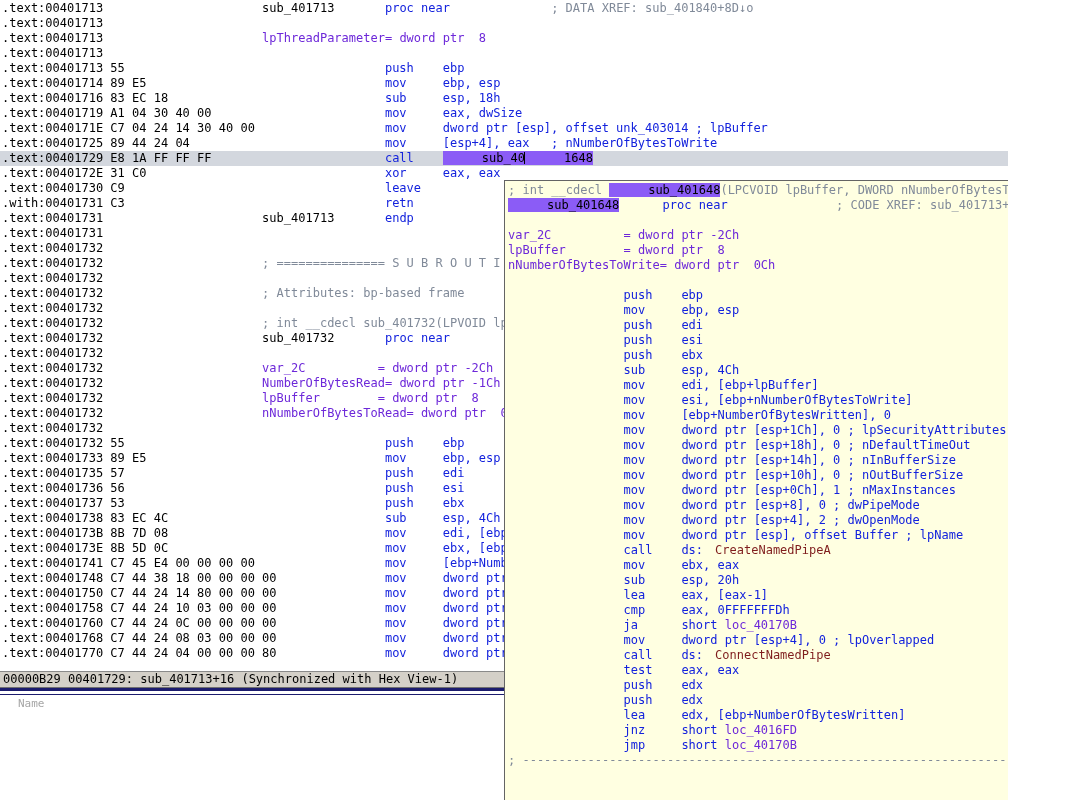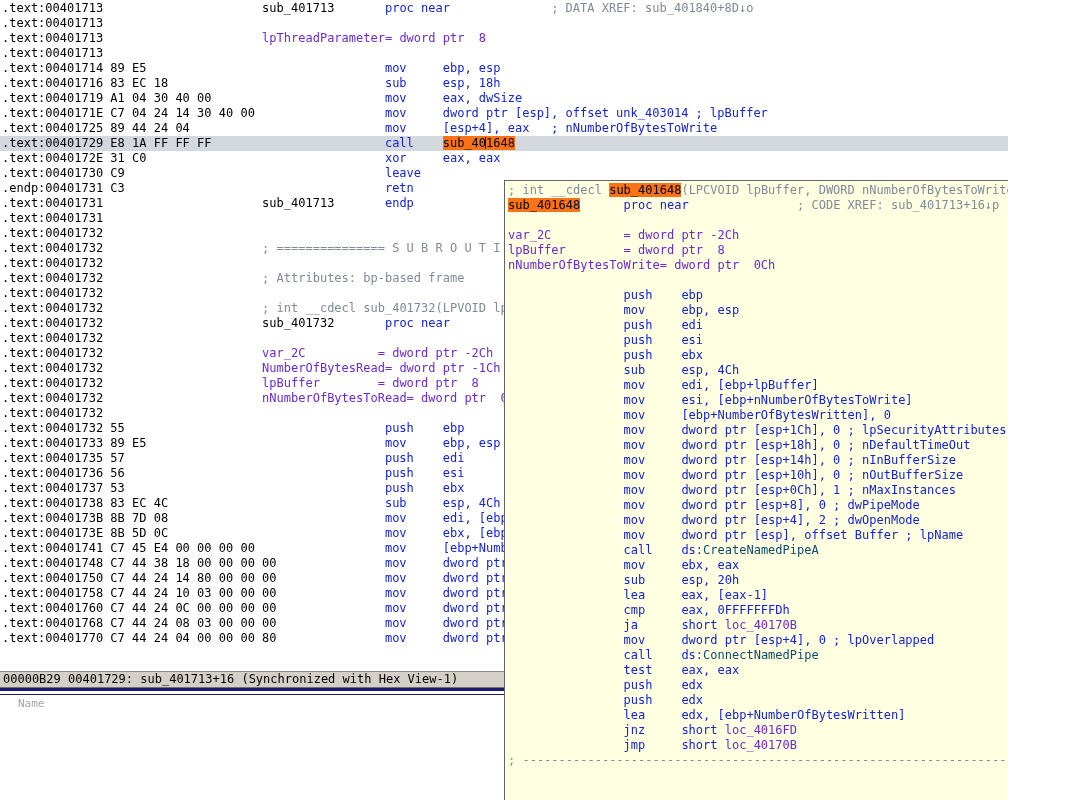--- a/index.html
+++ b/index.html
@@ -9,22 +9,22 @@
     font-size:12px;line-height:15px;color:#000;
   }
   .line{white-space:pre;height:15px;line-height:15px;}
   #listing{position:absolute;left:0;top:1px;width:1068px;z-index:1;}
   #listing .line{padding-left:2px;}
   .hl{background:#d3d7de;}
   .k{color:#000000;}
   .i{color:#1322dd;}
   .g{color:#6d28d9;}
   .c{color:#808a99;}
-  .m{color:#0c4a6e;}
-  .h{background:#f97316;color:#000000;}
+  .m{color:#7f1d1d;margin-left:12px;}
+  .h{background:#8b5cf6;color:#000000;padding-left:39px;}
   .cr{display:inline-block;width:1px;height:12px;background:#000;vertical-align:-2px;margin:0 0 0 -1px;}
   #statusbar{
     position:absolute;left:0;top:671px;width:1068px;height:17px;box-sizing:border-box;
     background:#d4d0c8;border-top:1px solid #8a8a8a;border-bottom:1px solid #707070;
     padding-left:3px;line-height:15px;z-index:2;
   }
   #divider1{position:absolute;left:0;top:688px;width:1068px;height:3px;background:#1c1c6e;z-index:2;}
   #divider2{position:absolute;left:0;top:694px;width:1068px;height:1px;background:#1c1c6e;z-index:2;}
   #bottomlabel{position:absolute;left:18px;top:696px;color:#a6a6a6;font-size:11px;z-index:2;}
   #popup{
@@ -34,29 +34,30 @@
 </style>
 </head>
 <body>
 
 <div id="app">
   <div id="listing">
       <div class="line"><span class="k">.text:00401713</span><span class="k">                      </span><span class="k">sub_401713</span><span class="k">       </span><span class="i">proc near</span><span class="k">              </span><span class="c">; DATA XREF: sub_401840+8D↓o</span></div>
       <div class="line"><span class="k">.text:00401713</span></div>
       <div class="line"><span class="k">.text:00401713</span><span class="k">                      </span><span class="g">lpThreadParameter= dword ptr  8</span></div>
       <div class="line"><span class="k">.text:00401713</span></div>
+      <div class="line"><span class="k">.text:00401713 55</span><span class="k">                                    </span><span class="i">push    ebp</span></div>
       <div class="line"><span class="k">.text:00401714 89 E5</span><span class="k">                                 </span><span class="i">mov     ebp, esp</span></div>
       <div class="line"><span class="k">.text:00401716 83 EC 18</span><span class="k">                              </span><span class="i">sub     esp, 18h</span></div>
       <div class="line"><span class="k">.text:00401719 A1 04 30 40 00</span><span class="k">                        </span><span class="i">mov     eax, dwSize</span></div>
       <div class="line"><span class="k">.text:0040171E C7 04 24 14 30 40 00</span><span class="k">                  </span><span class="i">mov     dword ptr [esp], offset unk_403014 ; lpBuffer</span></div>
       <div class="line"><span class="k">.text:00401725 89 44 24 04</span><span class="k">                           </span><span class="i">mov     [esp+4], eax   ; nNumberOfBytesToWrite</span></div>
       <div class="line hl"><span class="k">.text:00401729 E8 1A FF FF FF</span><span class="k">                        </span><span class="i">call    </span><span class="h">sub_40</span><span class="cr"></span><span class="h">1648</span></div>
       <div class="line"><span class="k">.text:0040172E 31 C0</span><span class="k">                                 </span><span class="i">xor     eax, eax</span></div>
       <div class="line"><span class="k">.text:00401730 C9</span><span class="k">                                    </span><span class="i">leave</span></div>
-      <div class="line"><span class="k">.endp:00401731 C3</span><span class="k">                                    </span><span class="i">retn</span></div>
+      <div class="line"><span class="k">.with:00401731 C3</span><span class="k">                                    </span><span class="i">retn</span></div>
       <div class="line"><span class="k">.text:00401731</span><span class="k">                      </span><span class="k">sub_401713</span><span class="k">       </span><span class="i">endp</span></div>
       <div class="line"><span class="k">.text:00401731</span></div>
       <div class="line"><span class="k">.text:00401732</span></div>
       <div class="line"><span class="k">.text:00401732</span><span class="k">                      </span><span class="c">; =============== S U B R O U T I N E =======================================</span></div>
       <div class="line"><span class="k">.text:00401732</span></div>
       <div class="line"><span class="k">.text:00401732</span><span class="k">                      </span><span class="c">; Attributes: bp-based frame</span></div>
       <div class="line"><span class="k">.text:00401732</span></div>
       <div class="line"><span class="k">.text:00401732</span><span class="k">                      </span><span class="c">; int __cdecl sub_401732(LPVOID lpBuffer, DWORD nNumberOfBytesToRead)</span></div>
       <div class="line"><span class="k">.text:00401732</span><span class="k">                      </span><span class="k">sub_401732</span><span class="k">       </span><span class="i">proc near</span></div>
       <div class="line"><span class="k">.text:00401732</span></div>

